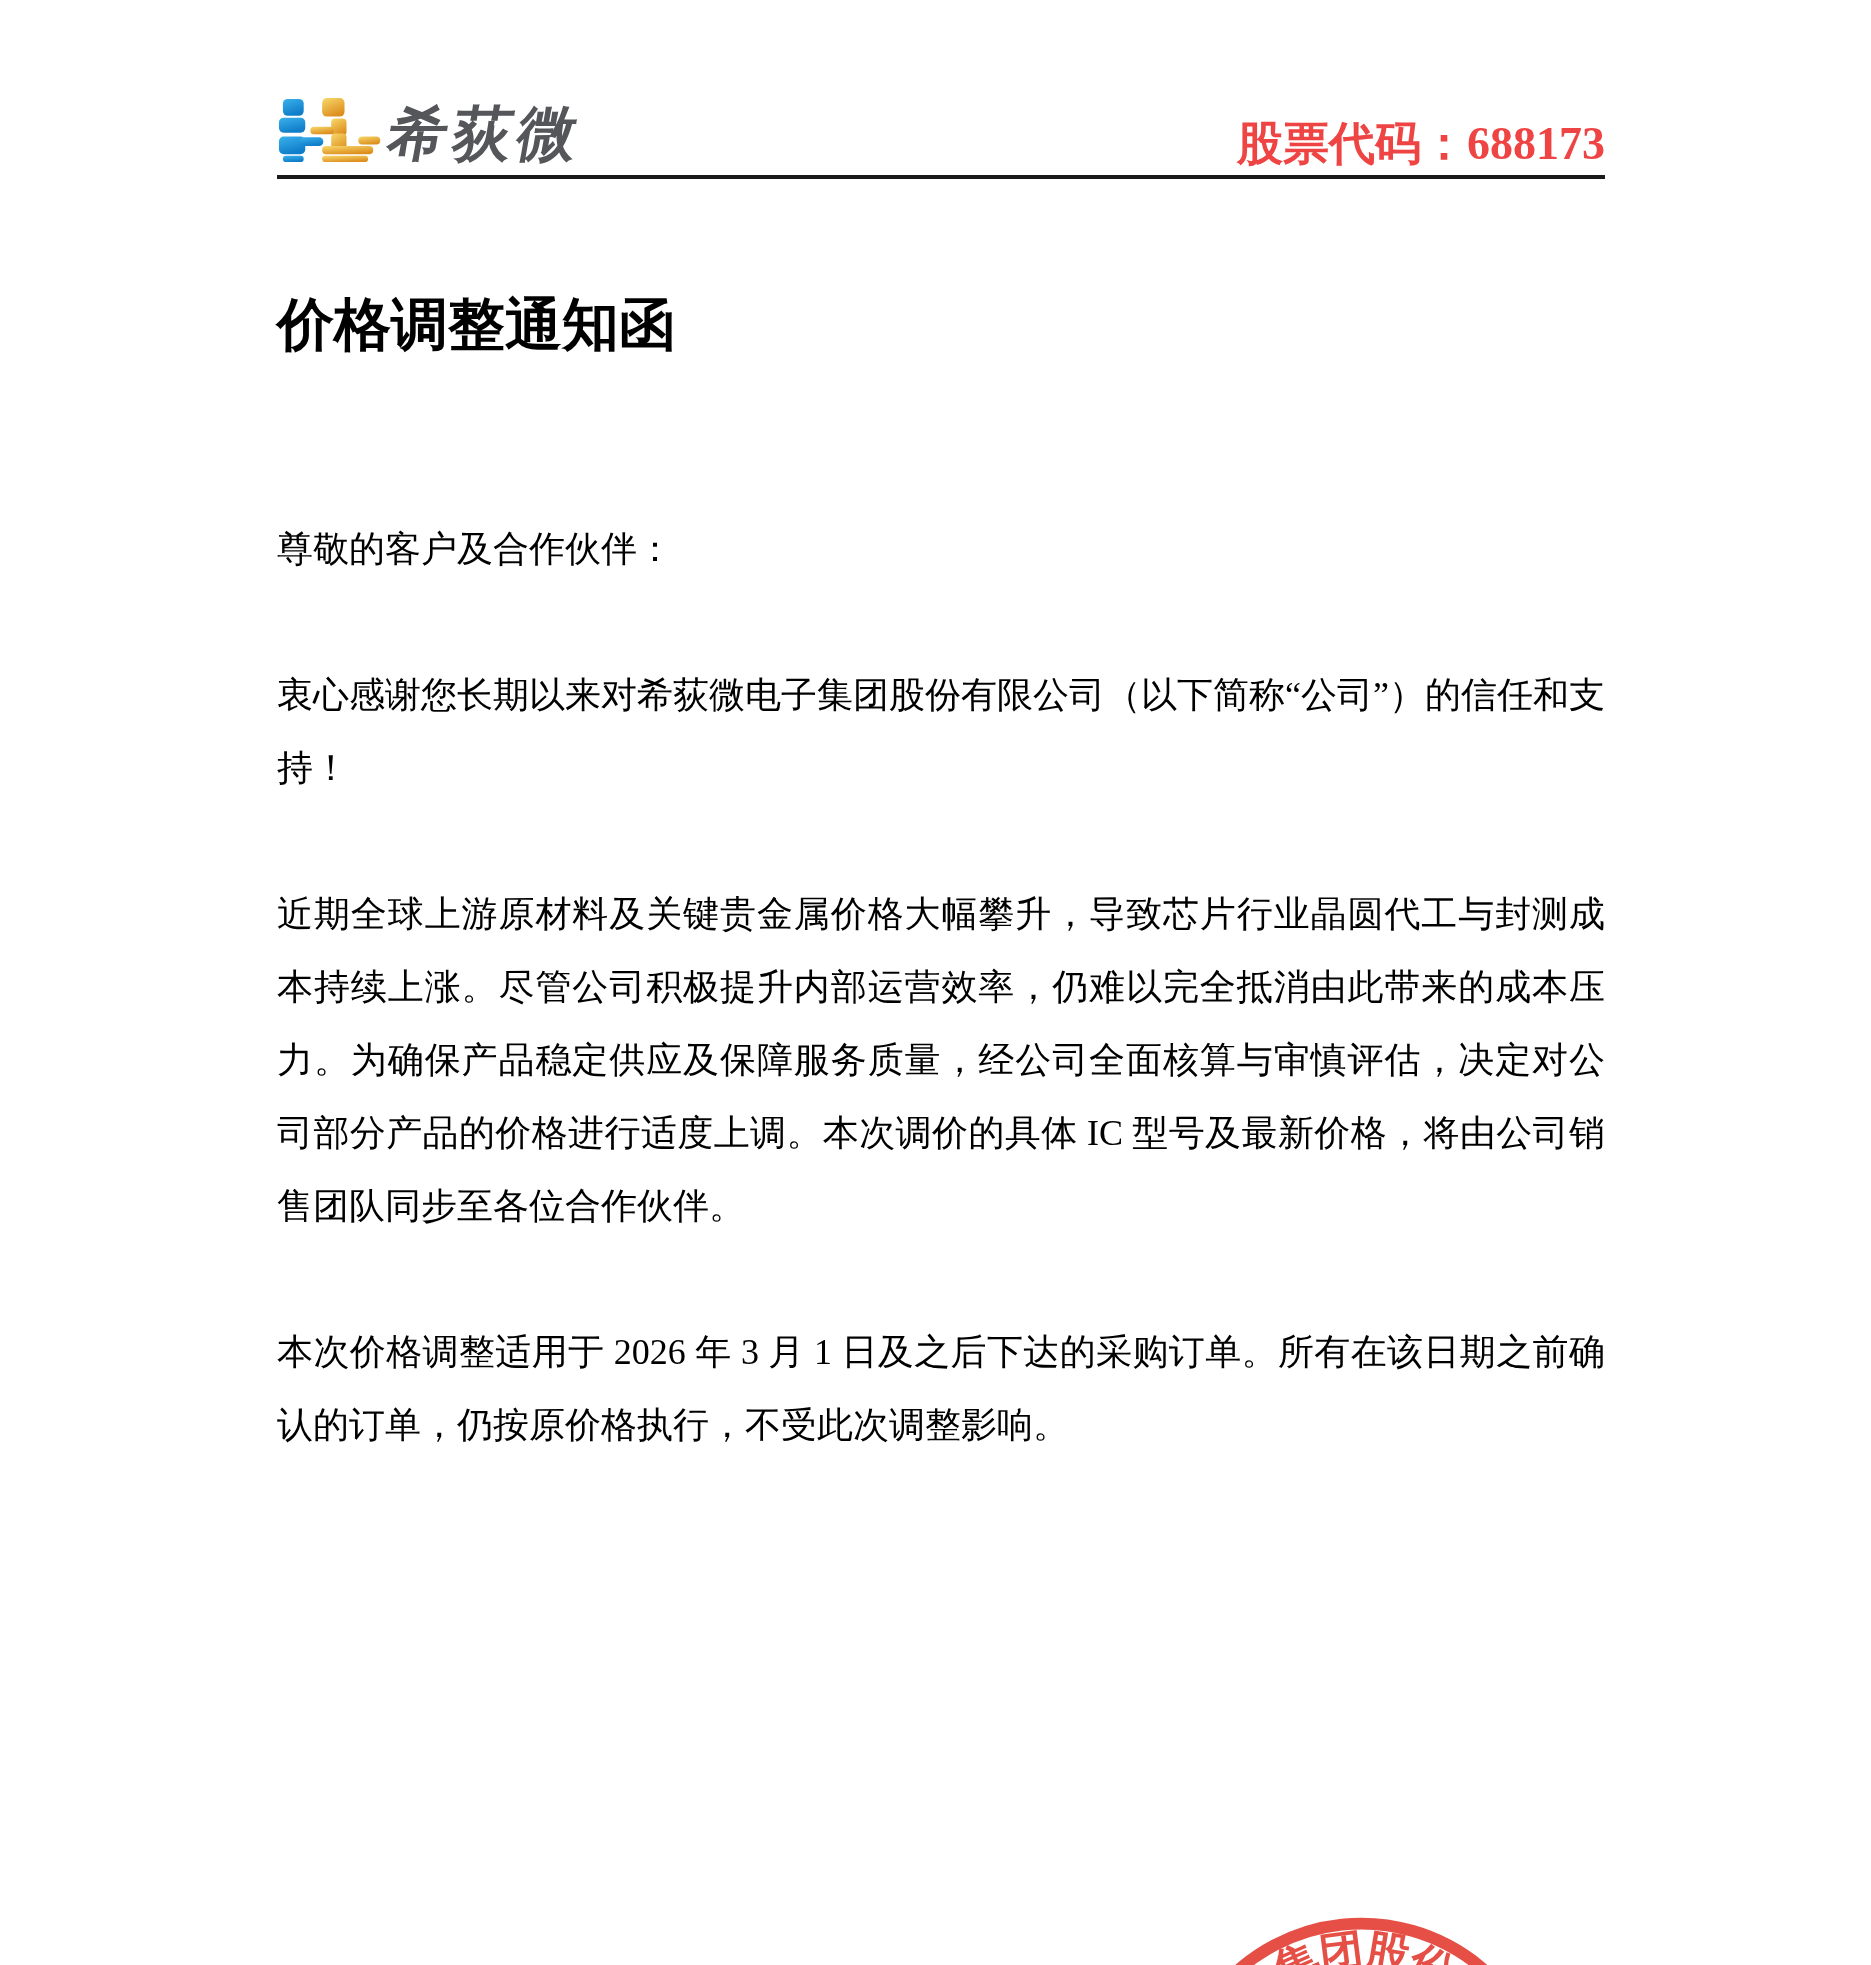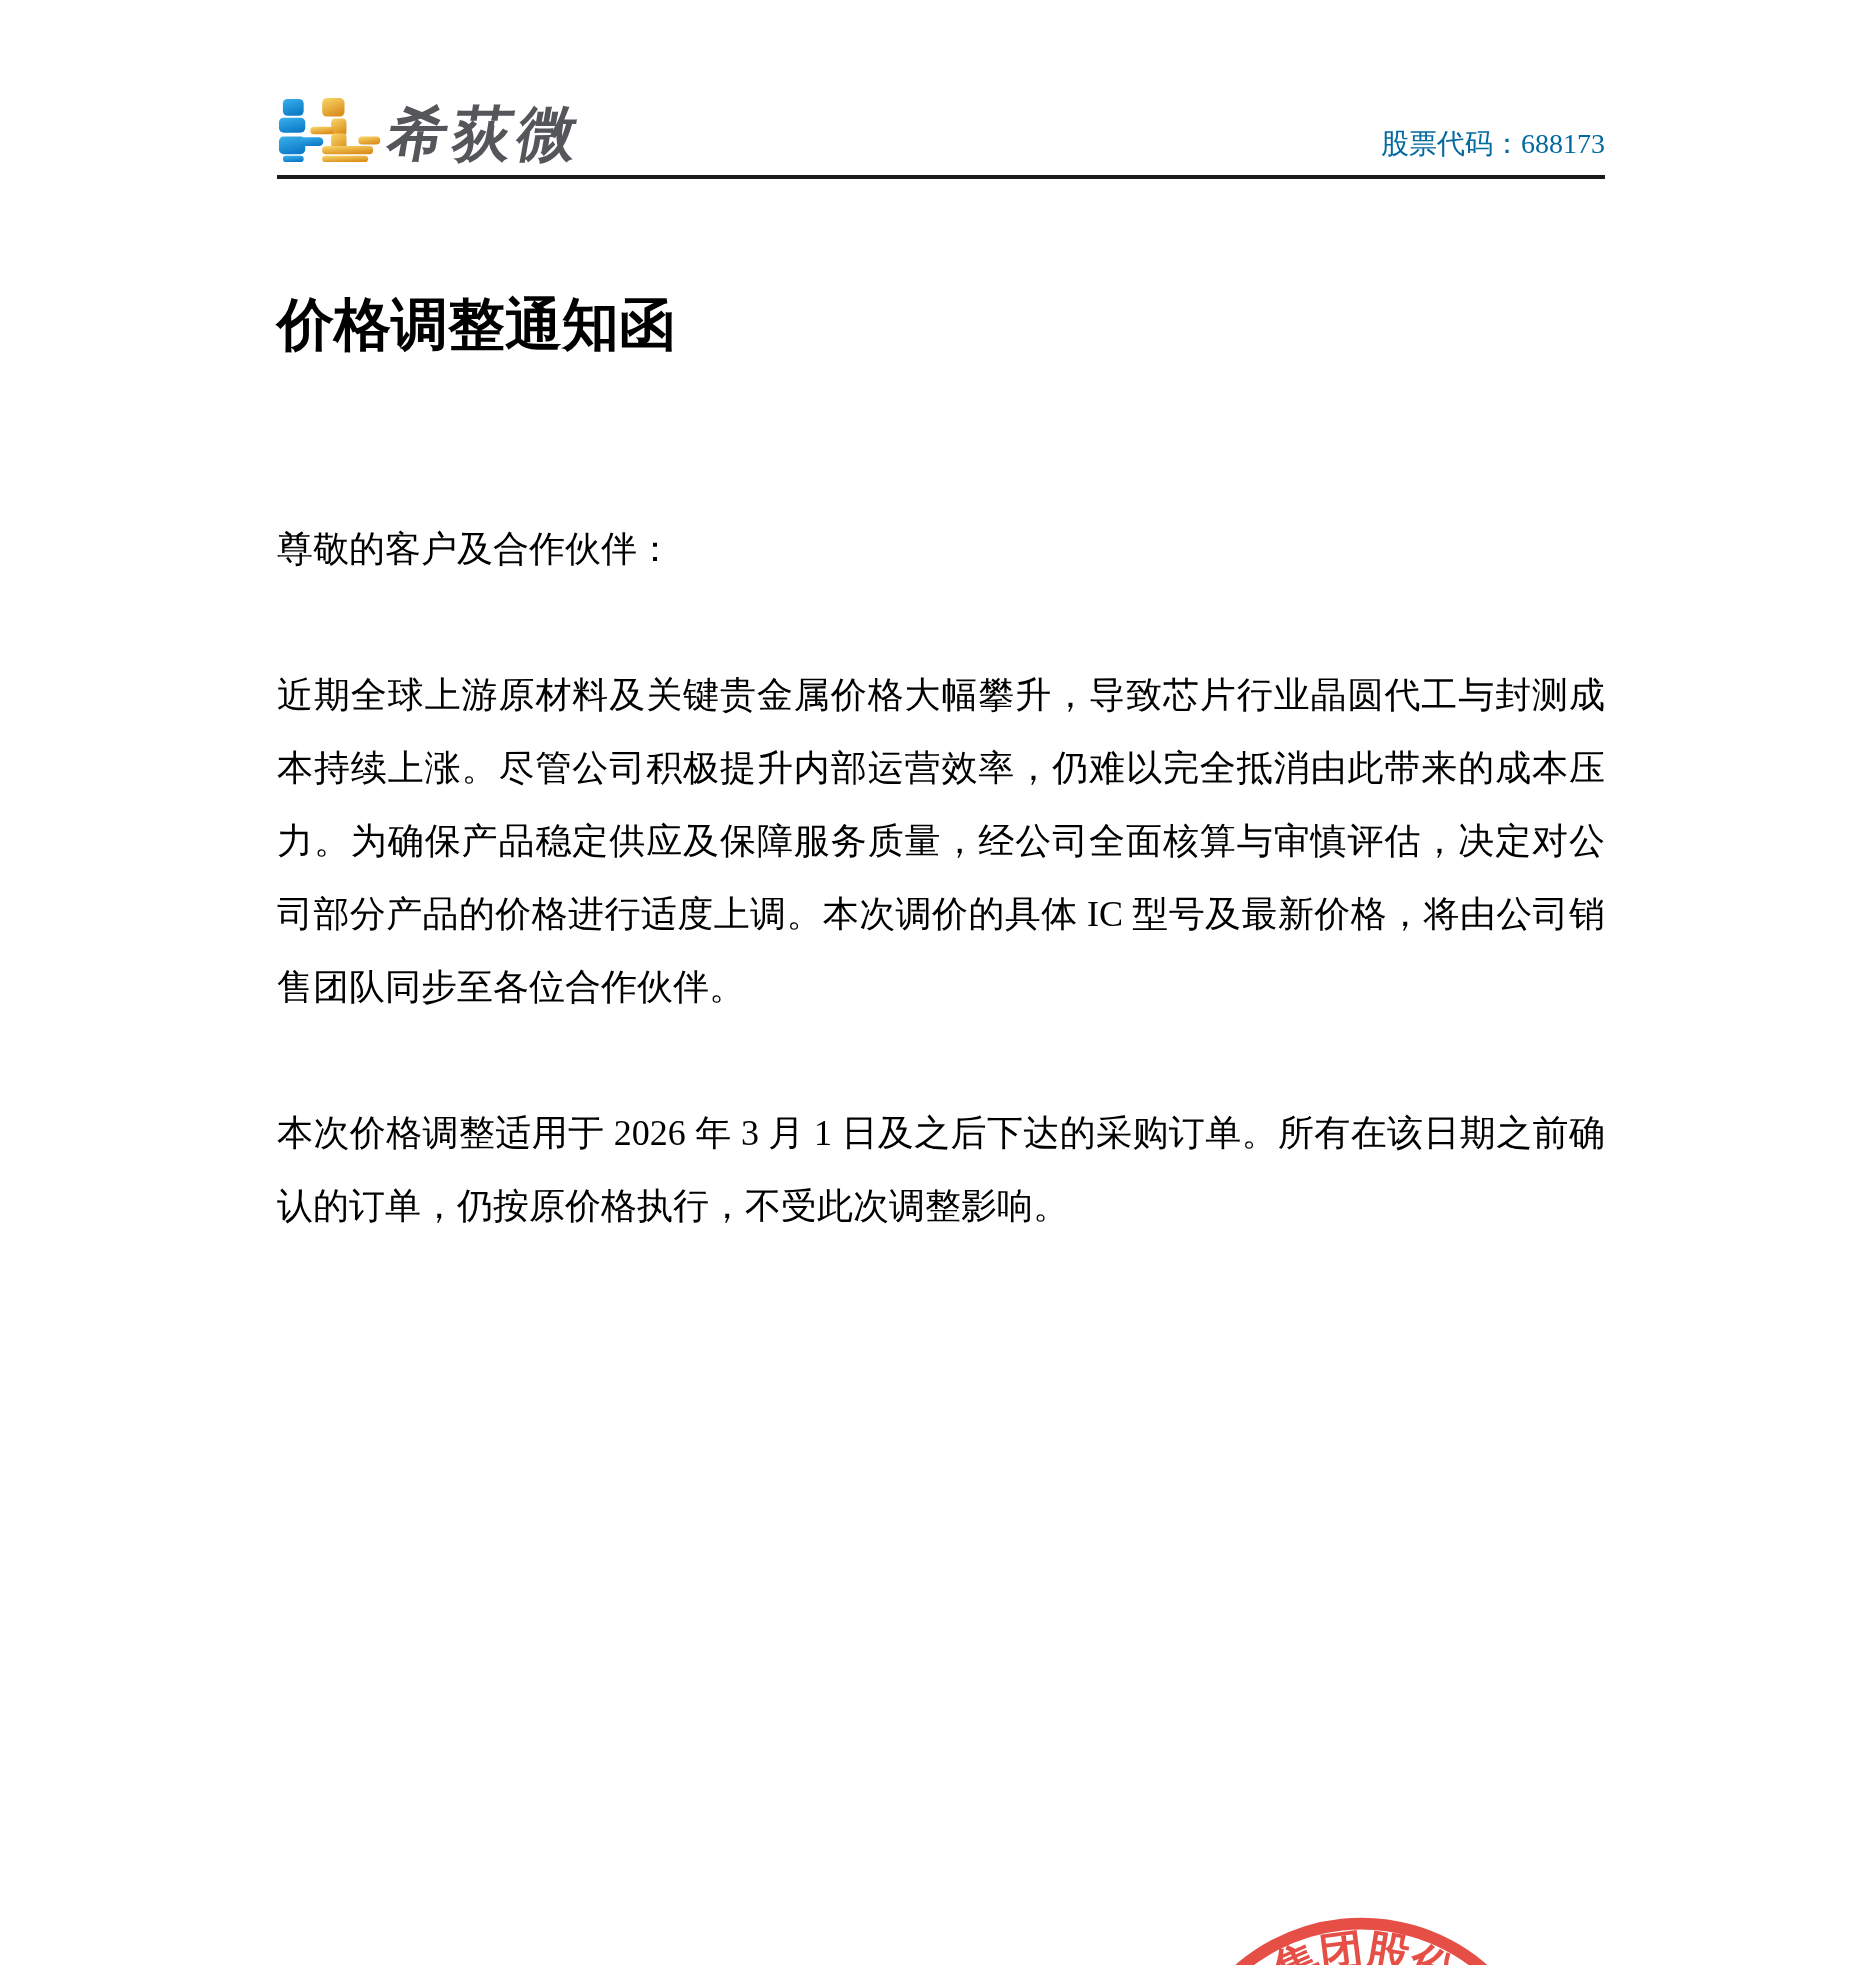--- a/index.html
+++ b/index.html
@@ -30,24 +30,25 @@
     font-family:"Liberation Sans","DejaVu Sans",sans-serif;
     font-weight:bold;
     font-size:59px;
     line-height:59px;
     letter-spacing:5.5px;
     color:#55565a;
     transform:skewX(-10deg);
     margin-top:11px;
   }
   .stock-code {
-    font-size:28px;
+    font-size:46px;
     line-height:39px;
     padding-bottom:2.4px;
-    color:#0369a1;
+    color:#ef4444;
+    font-weight:bold;
   }
   .header-rule {
     margin-top:10.2px;
     height:3.5px;
     background:#1b1b1b;
   }
   
   .title {
     margin:106px 0 0 0;
     font-size:57px;
@@ -117,20 +118,21 @@
         </div>
         <div class="stock-code">股票代码：688173</div>
       </div>
       <div class="header-rule"></div>
     </div>
 
     <h1 class="title">价格调整通知函</h1>
 
     <div class="bodytext">
       <p class="salutation">尊敬的客户及合作伙伴：</p>
+      <p>衷心感谢您长期以来对希荻微电子集团股份有限公司（以下简称“公司”）的信任和支持！</p>
       <p>近期全球上游原材料及关键贵金属价格大幅攀升，导致芯片行业晶圆代工与封测成本持续上涨。尽管公司积极提升内部运营效率，仍难以完全抵消由此带来的成本压力。为确保产品稳定供应及保障服务质量，经公司全面核算与审慎评估，决定对公司部分产品的价格进行适度上调。本次调价的具体 IC 型号及最新价格，将由公司销售团队同步至各位合作伙伴。</p>
       <p>本次价格调整适用于 2026 年 3 月 1 日及之后下达的采购订单。所有在该日期之前确认的订单，仍按原价格执行，不受此次调整影响。</p>
 
     </div>
   </div>
 
   <div class="seal">
     <svg width="440" height="440" viewBox="-560 -560 1120 1120" xmlns="http://www.w3.org/2000/svg">
       <ellipse cx="0" cy="0" rx="480" ry="490" fill="none" stroke="#e23c32" stroke-width="30"></ellipse>
       <path id="sealArc" d="M -358 110 A 375 380 0 1 1 358 110" fill="none"></path>

